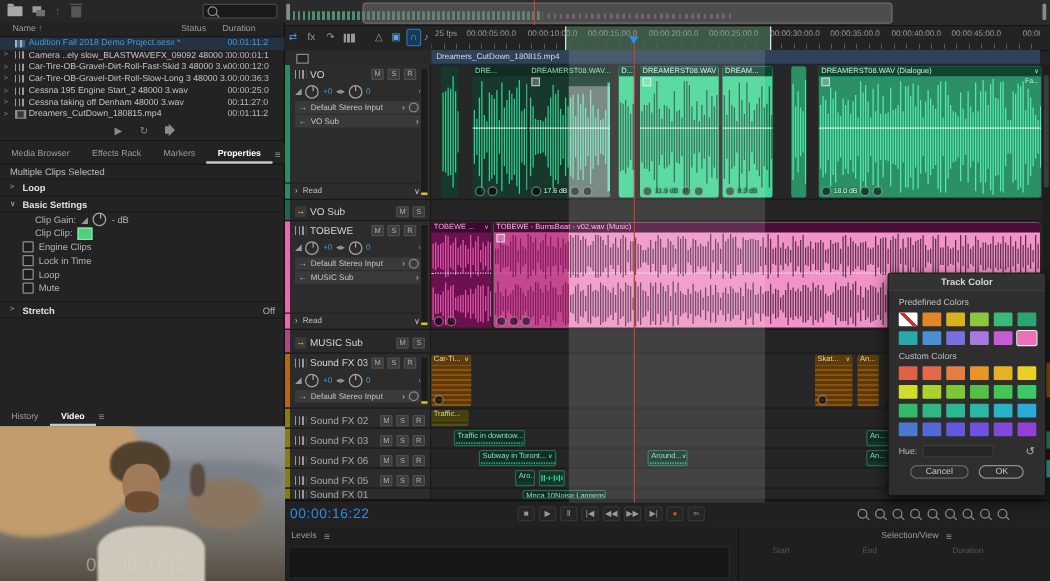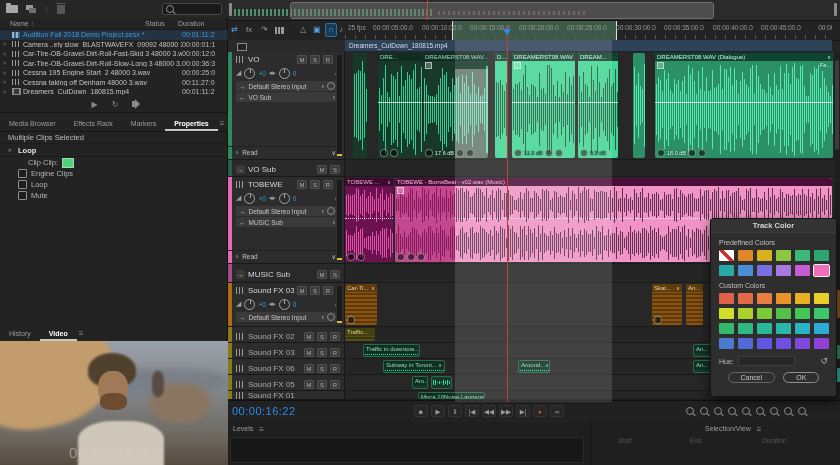--- a/index.html
+++ b/index.html
@@ -266,36 +266,55 @@
     </div>
 
     <div class="props">
       <div class="prow">
           <span>Multiple Clips Selected</span>
         </div>
       <div class="prow sect">
           <span class="chev">&gt;</span>
           <span>Loop</span>
         </div>
+      <div class="prow sect">
+          <span class="chev">∨</span>
+          <span>Basic Settings</span>
+        </div>
+      <div class="subrow">
+        <span>Clip Gain:</span>
+        <span style="color:#9a9a9a;font-size:7px">◢</span>
+        <span class="knob"></span>
+        <span>- dB</span>
+      </div>
       <div class="subrow">
         <span>Clip Clip:</span>
         <span class="clipcolor"></span>
       </div>
       <div class="subrow" style="padding-left:18px">
           <span class="cb"></span>
           <span>Engine Clips</span>
         </div>
       <div class="subrow" style="padding-left:18px">
           <span class="cb"></span>
+          <span>Lock in Time</span>
+        </div>
+      <div class="subrow" style="padding-left:18px">
+          <span class="cb"></span>
           <span>Loop</span>
         </div>
       <div class="subrow" style="padding-left:18px">
           <span class="cb"></span>
           <span>Mute</span>
         </div>
+      <div class="prow sect" style="margin-top:5px;border-top:1px solid #1c1c1c">
+        <span class="chev">&gt;</span>
+        <span>Stretch</span>
+        <span style="margin-left:auto;font-weight:normal;color:#b0b0b0">Off</span>
+      </div>
     </div>
 
     <div class="htabs">
       <span class="ptab">History</span>
       <span class="ptab active">Video</span>
       <span class="menu-g">≡</span>
     </div>
 
     <div class="vprev">
       <div class="vp-mount"></div>

